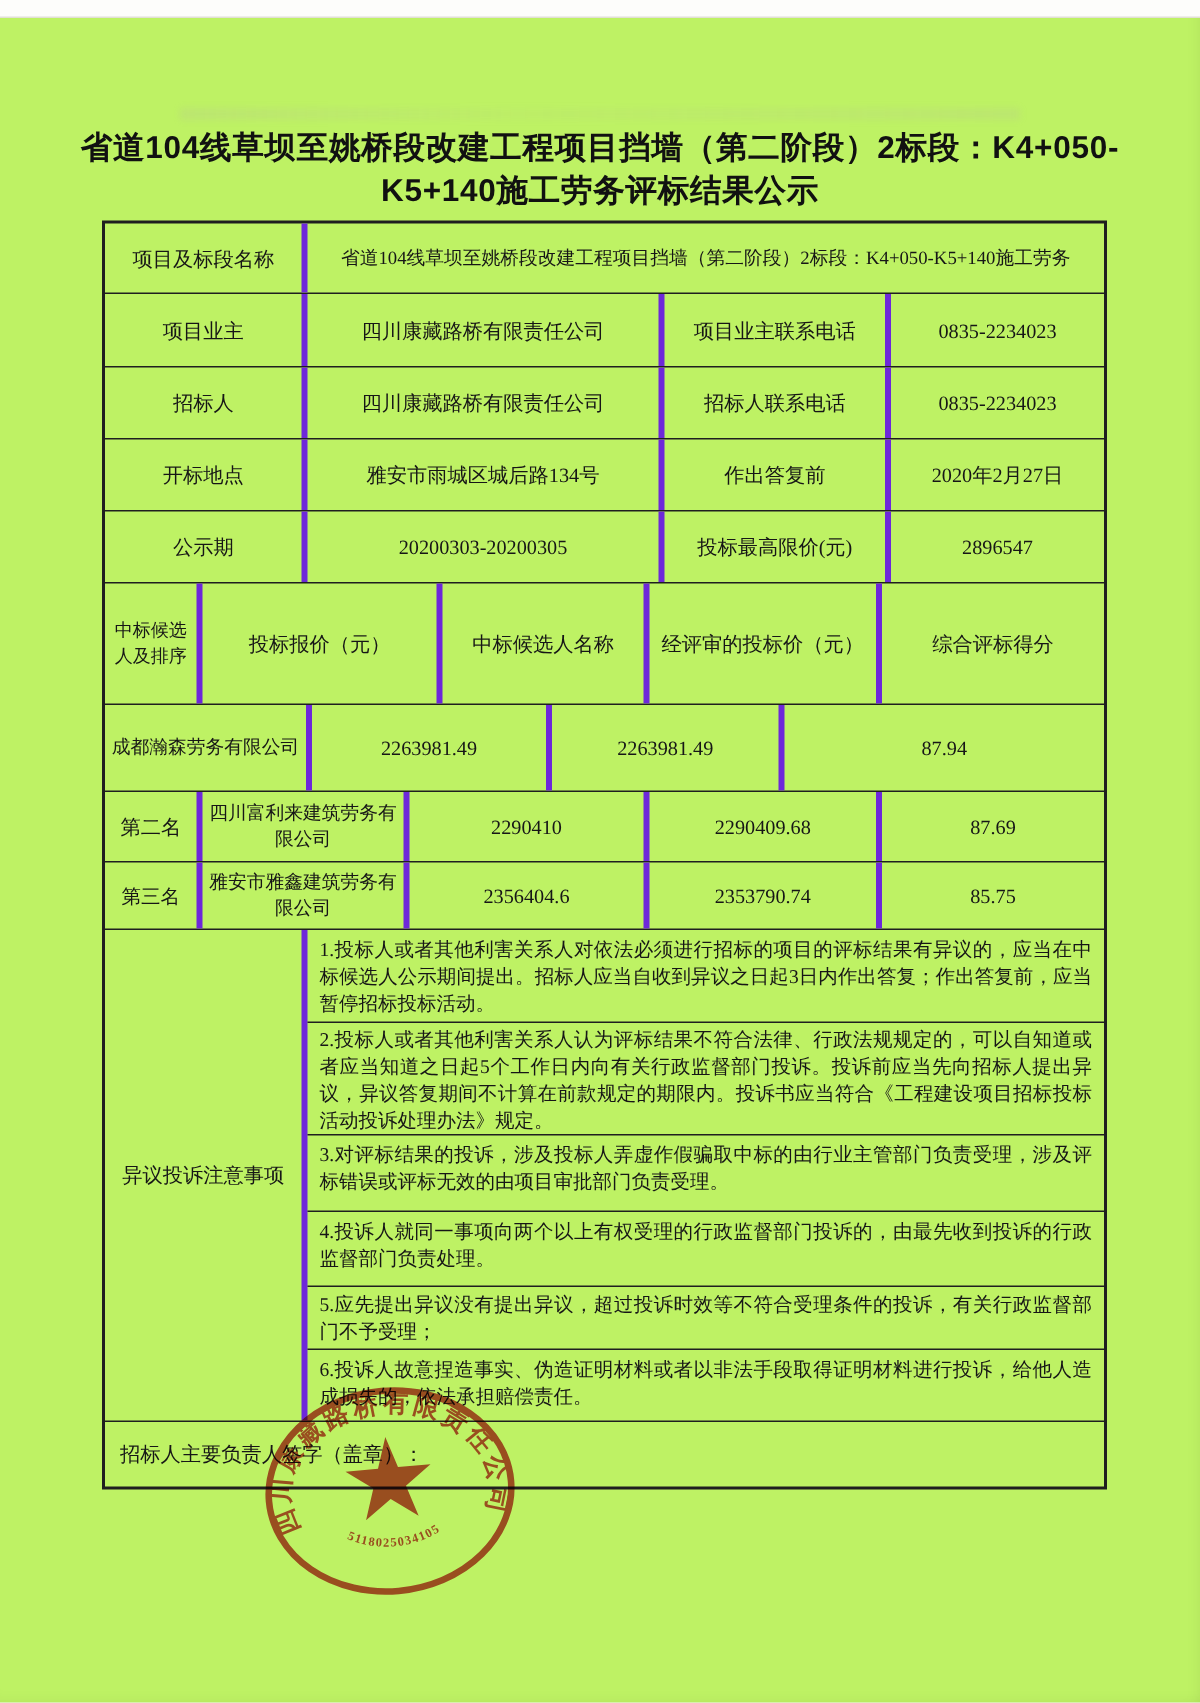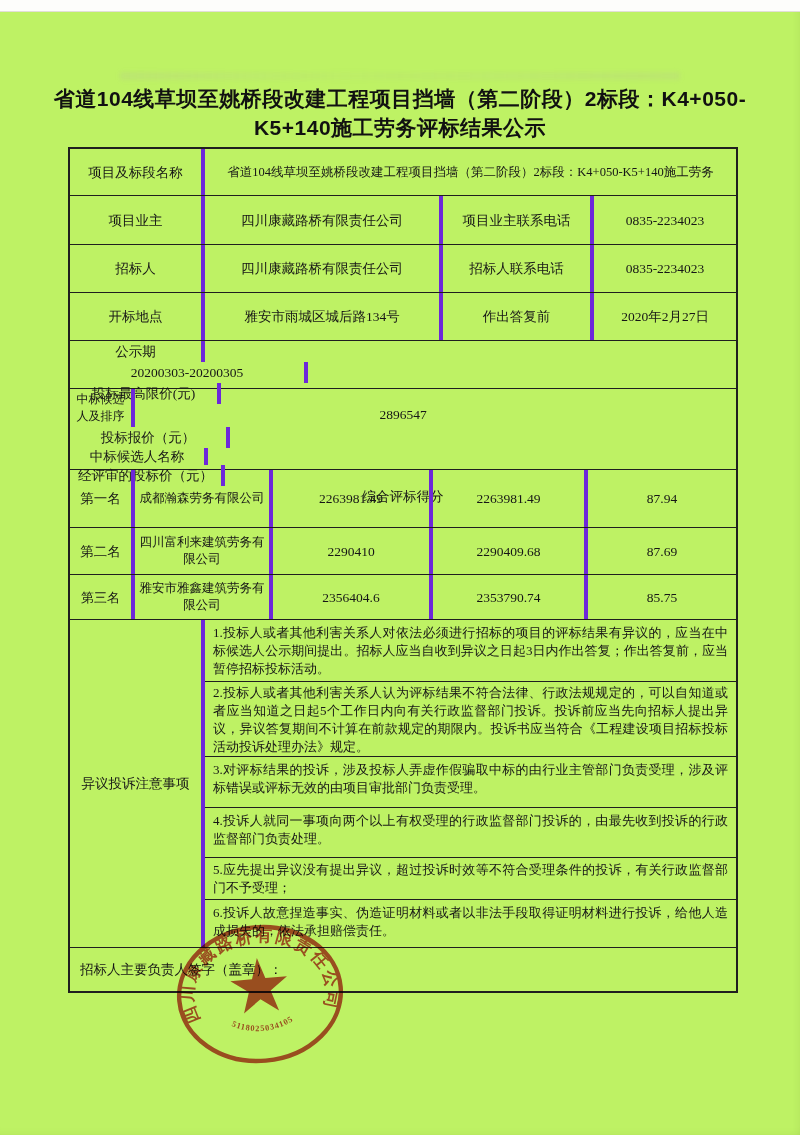--- a/index.html
+++ b/index.html
@@ -38,22 +38,22 @@
   .tr { display:flex; border-bottom:1px solid #1f1f1f; box-sizing:border-box; }
   .tr:last-child { border-bottom:none; }
   .td {
     border-right:4px solid #6d28d9; box-sizing:border-box;
     display:flex; align-items:center; justify-content:center;
     text-align:center; padding:2px 6px; font-size:13.5px; line-height:17px;
     flex:0 0 auto;
   }
   .td.last { border-right:none; flex:1 1 auto; }
   
-  .h-r1{height:47px;} .h-r2{height:49px;} .h-r3{height:48px;} .h-r4{height:48px;} .h-r5{height:48px;flex-direction:column;}
-  .h-head{height:81px;flex-direction:column;} .h-c1{height:58px;} .h-c2{height:47px;} .h-c3{height:45px;}
+  .h-r1{height:47px;} .h-r2{height:49px;} .h-r3{height:48px;} .h-r4{height:48px;} .h-r5{height:48px;}
+  .h-head{height:81px;} .h-c1{height:58px;} .h-c2{height:47px;} .h-c3{height:45px;}
   .h-sig{height:43px;}
   
   .w-label{width:135px;} .w-val{width:238px;} .w-label2{width:151px;}
   .cw-rank{width:65px; padding:2px; font-size:12px;}
   .cw-name{width:138px; padding:0 4px; font-size:12.5px;}
   .cw-bid{width:160px;} .cw-eval{width:155px;}
   .note-label{width:135px;}
   .notes-col{flex:1 1 auto; display:flex; flex-direction:column;}
   .note-item{
     display:block; border-bottom:1px solid #1f1f1f; box-sizing:border-box;
@@ -123,21 +123,20 @@
 
     <div class="tr h-head">
       <div class="td cw-rank">中标候选人及排序</div>
       <div class="td cw-bid">投标报价（元）</div>
       <div class="td cw-name" style="font-size:13.5px;">中标候选人名称</div>
       <div class="td cw-eval">经评审的投标价（元）</div>
       <div class="td last">综合评标得分</div>
     </div>
 
     <div class="tr h-c1">
-      <div class="td cw-rank" style="font-size:13.5px;">第一名</div>
       <div class="td cw-name">成都瀚森劳务有限公司</div>
       <div class="td cw-bid">2263981.49</div>
       <div class="td cw-eval">2263981.49</div>
       <div class="td last">87.94</div>
     </div>
 
     <div class="tr h-c2">
       <div class="td cw-rank" style="font-size:13.5px;">第二名</div>
       <div class="td cw-name">四川富利来建筑劳务有限公司</div>
       <div class="td cw-bid">2290410</div>

